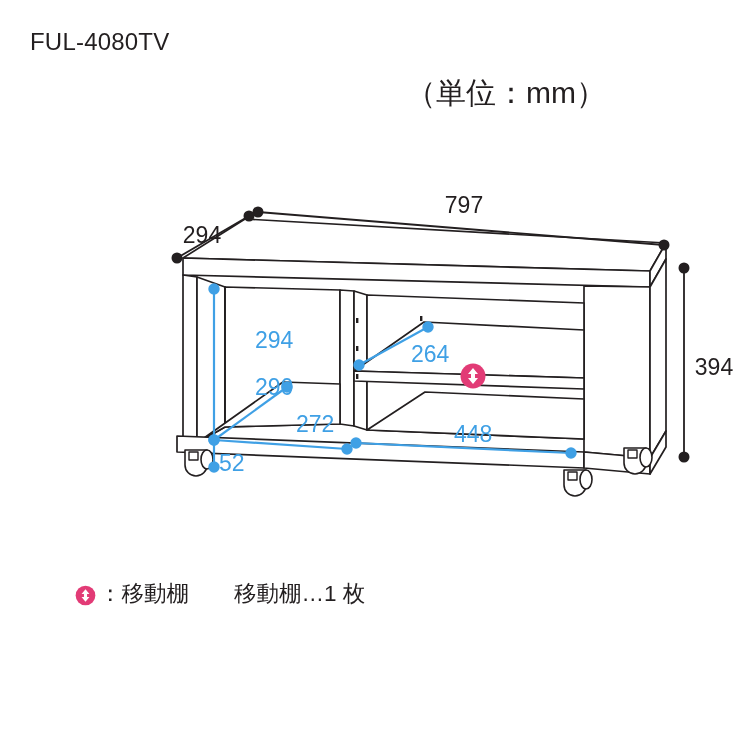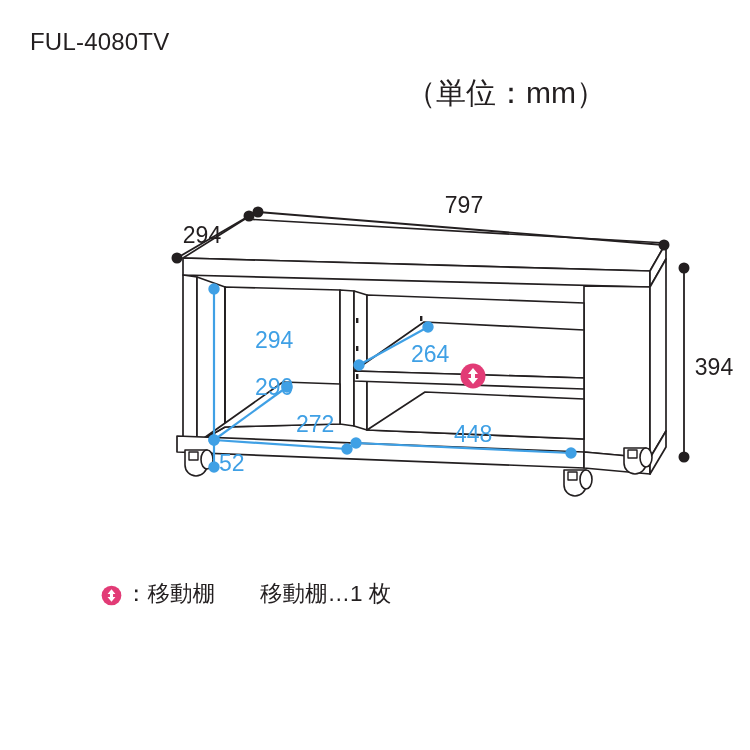--- a/index.html
+++ b/index.html
@@ -68,21 +68,21 @@
   .legend {
     position: absolute;
     left: 0;
     top: 572px;
     width: 750px;
   }
   .legend-row {
     display: flex;
     align-items: center;
     height: 44px;
-    padding-left: 100px;
+    padding-left: 74px;
     box-sizing: border-box;
   }
   .legend-icon {
     width: 23px;
     height: 23px;
     flex: 0 0 auto;
     margin-right: 2px;
     position: relative;
     top: 1px;
   }

